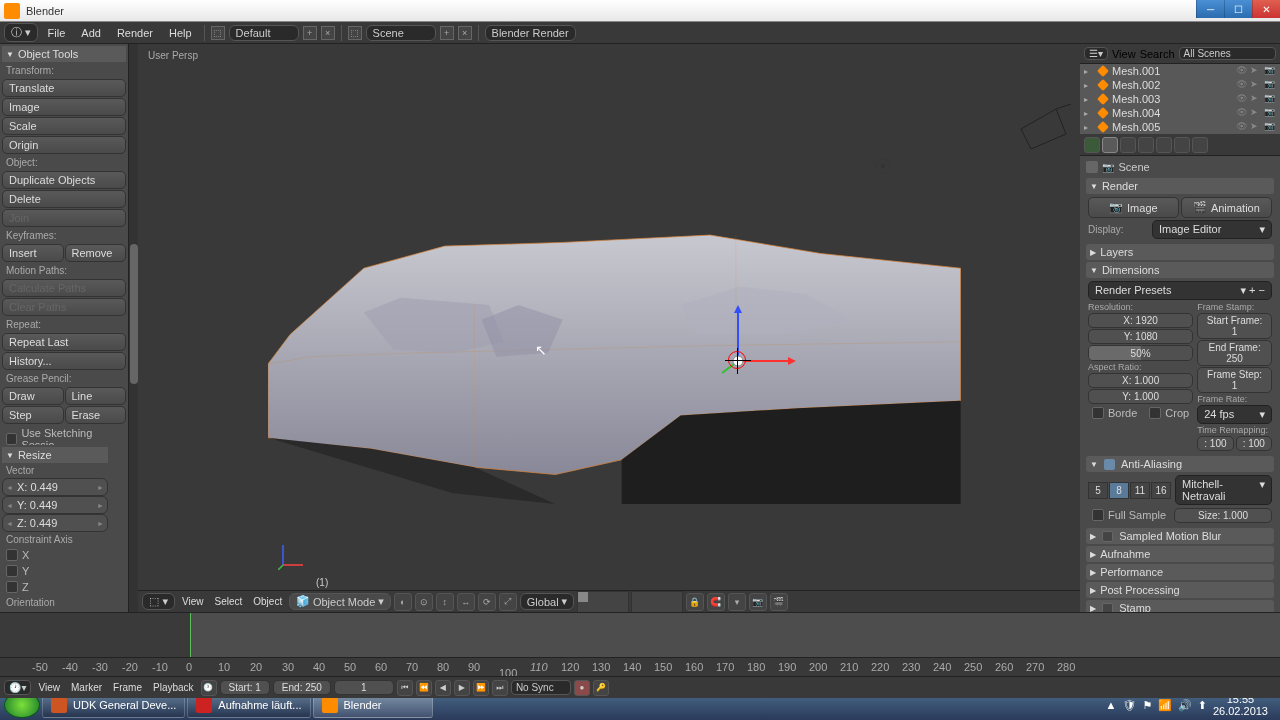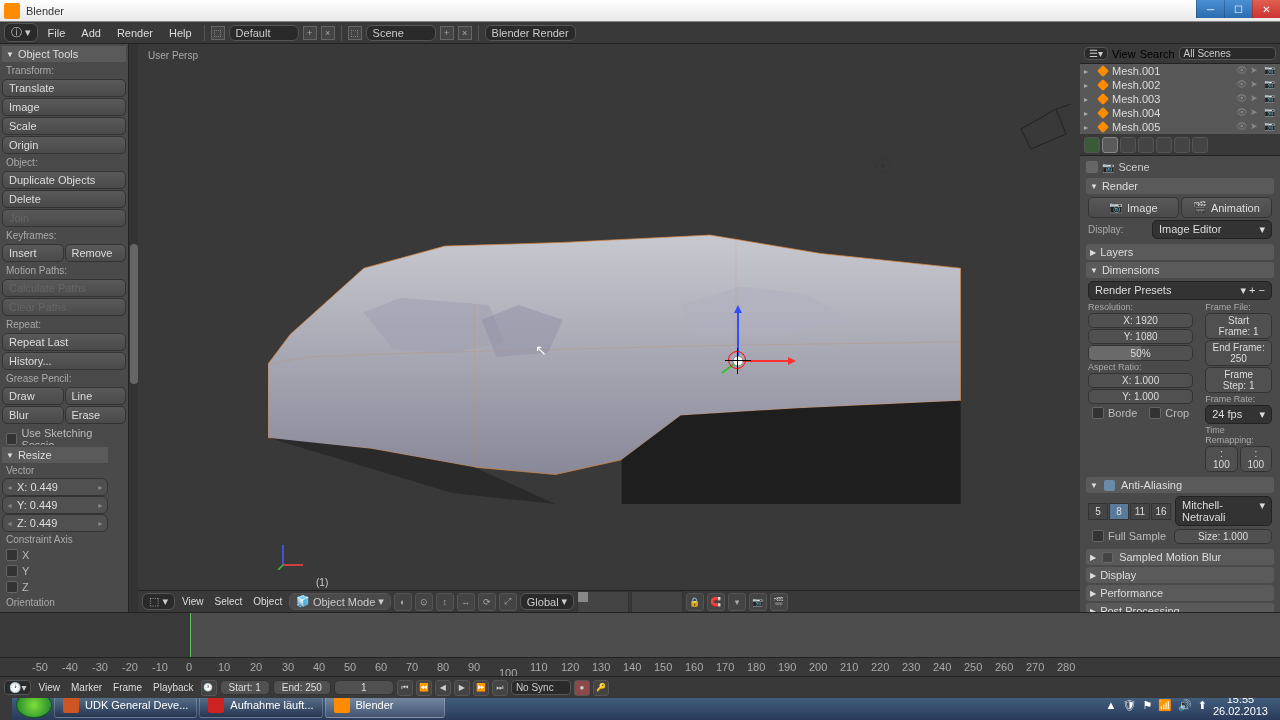--- a/index.html
+++ b/index.html
@@ -72,42 +72,42 @@
 .crumb .ico { width:12px; height:12px; background:#666; border-radius:2px; }
 .subpanel { margin-top:2px; }
 .sub-hdr { background:#5a5a5a; color:#ddd; padding:2px 4px; display:flex; align-items:center; gap:4px; border-radius:3px; }
 .sub-hdr .tri { font-size:8px; }
 .sub-body { padding:3px 2px; display:flex; flex-direction:column; gap:2px; }
 .render-btns { display:flex; gap:2px; }
 .render-btns .rbtn { flex:1; background:linear-gradient(#595959,#4a4a4a); border:1px solid #333; border-radius:5px; color:#ddd; padding:3px; display:flex; align-items:center; justify-content:center; gap:4px; }
 .prow { display:flex; align-items:center; gap:4px; }
 .prow .plabel { color:#aaa; font-size:10px; width:60px; }
 .pdrop { flex:1; background:#333; border:1px solid #222; border-radius:5px; color:#ddd; padding:2px 6px; display:flex; justify-content:space-between; }
-.dim-cols { display:flex; gap:12px; }
+.dim-cols { display:flex; gap:4px; }
 .dim-col { flex:1; display:flex; flex-direction:column; gap:1px; }
 .dim-col .dlabel { color:#aaa; font-size:9px; }
 .nfield { background:#505050; border:1px solid #333; border-radius:5px; color:#ddd; padding:1px 6px; font-size:10px; text-align:center; position:relative; }
 .slider { background:#505050; border:1px solid #333; border-radius:5px; height:16px; position:relative; overflow:hidden; }
 .slider .fill { position:absolute; left:0; top:0; bottom:0; background:#6a6a6a; }
 .slider .txt { position:absolute; inset:0; display:flex; align-items:center; justify-content:center; color:#ddd; font-size:10px; }
 .aa-btns { display:flex; gap:1px; }
 .aa-btns .abtn { flex:1; background:#444; border:1px solid #333; color:#ddd; padding:2px 0; text-align:center; font-size:10px; }
 .aa-btns .abtn.active { background:#5a7a9a; }
 .timeline { height:86px; background:#393939; border-top:1px solid #222; position:relative; }
 .tl-track { height:62px; background:#4d4d4d; position:relative; }
 .tl-zero { position:absolute; left:0; width:190px; top:0; bottom:0; background:#3a3a3a; }
 .tl-cursor { position:absolute; left:190px; top:0; bottom:0; width:1px; background:#5bbf5b; }
 .tl-ruler { height:18px; background:#393939; display:flex; align-items:center; position:relative; border-top:1px solid #222; font-size:9px; color:#aaa; }
 .tl-ruler span { position:absolute; }
 .tl-header { position:absolute; bottom:0; left:0; right:0; height:22px; background:#393939; border-top:1px solid #222; display:flex; align-items:center; padding:0 4px; gap:3px; z-index:5; }
 .tl-header .drop { background:#2a2a2a; border:1px solid #555; border-radius:4px; padding:1px 4px; color:#ccc; font-size:10px; }
 .tl-header .menu { color:#ddd; padding:2px 4px; font-size:10px; }
 .tl-header .nf { background:#505050; border:1px solid #333; border-radius:5px; color:#ddd; padding:1px 8px; font-size:10px; }
 .tl-header .playbtn { width:16px; height:16px; background:#444; border:1px solid #555; border-radius:3px; display:flex; align-items:center; justify-content:center; color:#ccc; font-size:8px; }
-.taskbar { position:absolute; bottom:0; left:12px; right:0; height:30px; background:linear-gradient(#4a6a8a,#2a3a5a); display:flex; align-items:center; padding:0 4px; gap:2px; }
+.taskbar { position:absolute; bottom:0; left:0; right:0; height:30px; background:linear-gradient(#4a6a8a,#2a3a5a); display:flex; align-items:center; padding:0 4px; gap:2px; }
 .start { width:36px; height:26px; background:radial-gradient(circle,#7be03a,#1a7a2a); border-radius:50%; border:1px solid #0a5a1a; }
 .taskbtn { height:26px; padding:0 8px; background:linear-gradient(rgba(255,255,255,.15),rgba(0,0,0,.15)); border:1px solid rgba(255,255,255,.2); border-radius:3px; display:flex; align-items:center; gap:6px; color:#fff; font-size:11px; min-width:120px; }
 .taskbtn.active { background:linear-gradient(rgba(255,255,255,.3),rgba(255,255,255,.1)); }
 .taskbtn .tico { width:16px; height:16px; border-radius:2px; }
 .tray { margin-left:auto; display:flex; align-items:center; gap:6px; color:#fff; font-size:10px; padding:0 8px; }
 .tray .clock { text-align:center; line-height:12px; }
 </style>
 </head>
 <body>
 
@@ -167,21 +167,21 @@
     <div class="btn disabled">Clear Paths</div>
     <div class="label">Repeat:</div>
     <div class="btn">Repeat Last</div>
     <div class="btn">History...</div>
     <div class="label">Grease Pencil:</div>
     <div class="btn-row">
       <div class="btn">Draw</div>
       <div class="btn">Line</div>
     </div>
     <div class="btn-row">
-      <div class="btn">Blur</div>
+      <div class="btn">Step</div>
       <div class="btn">Erase</div>
     </div>
     <div class="chk">
         <div class="box"></div>
         <span>Use Sketching Sessio</span>
       </div>
 
     <div class="resize-panel" style="width:110px">
       <div class="panel-hdr">
           <span class="tri">▼</span>
@@ -438,21 +438,21 @@
                       <div class="box"></div>
                       <span>Borde</span>
                     </div>
                     <div class="chk">
                       <div class="box"></div>
                       <span>Crop</span>
                     </div>
                   </div>
               </div>
               <div class="dim-col">
-                <span class="dlabel">Frame File:</span>
+                <span class="dlabel">Frame Stamp:</span>
                 <div class="nfield">Start Frame: 1</div>
                 <div class="nfield">End Frame: 250</div>
                 <div class="nfield">Frame Step: 1</div>
                 <span class="dlabel">Frame Rate:</span>
                 <div class="pdrop">
                     <span>24 fps</span>
                     <span>▾</span>
                   </div>
                 <span class="dlabel">Time Remapping:</span>
                 <div class="prow" style="gap:2px">
@@ -494,21 +494,21 @@
         <div class="subpanel">
             <div class="sub-hdr">
               <span class="tri">▶</span>
               <div class="box" style="width:11px;height:11px;background:#444;border:1px solid #666;border-radius:2px;margin:0 2px"></div>
               <span>Sampled Motion Blur</span>
             </div>
           </div>
         <div class="subpanel">
             <div class="sub-hdr">
               <span class="tri">▶</span>
-              <span>Display</span>
+              <span>Aufnahme</span>
             </div>
           </div>
         <div class="subpanel">
             <div class="sub-hdr">
               <span class="tri">▶</span>
               <span>Performance</span>
             </div>
           </div>
         <div class="subpanel">
             <div class="sub-hdr">
@@ -543,21 +543,21 @@
         <span style="left: 218px;">10</span>
         <span style="left: 250px;">20</span>
         <span style="left: 282px;">30</span>
         <span style="left: 313px;">40</span>
         <span style="left: 344px;">50</span>
         <span style="left: 375px;">60</span>
         <span style="left: 406px;">70</span>
         <span style="left: 437px;">80</span>
         <span style="left: 468px;">90</span>
         <span style="left: 499px; margin-top: 12px;">100</span>
-        <span style="left: 530px;">110</span>
+        <span style="left: 530px; font-style: italic;">110</span>
         <span style="left: 561px;">120</span>
         <span style="left: 592px;">130</span>
         <span style="left: 623px;">140</span>
         <span style="left: 654px;">150</span>
         <span style="left: 685px;">160</span>
         <span style="left: 716px;">170</span>
         <span style="left: 747px;">180</span>
         <span style="left: 778px;">190</span>
         <span style="left: 809px;">200</span>
         <span style="left: 840px;">210</span>

